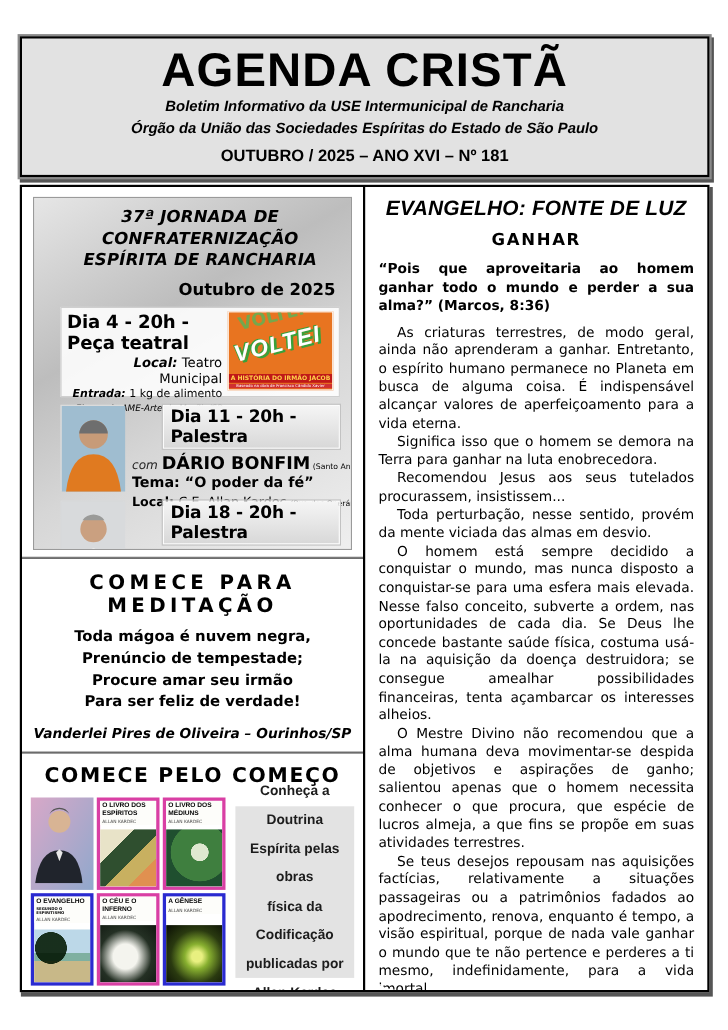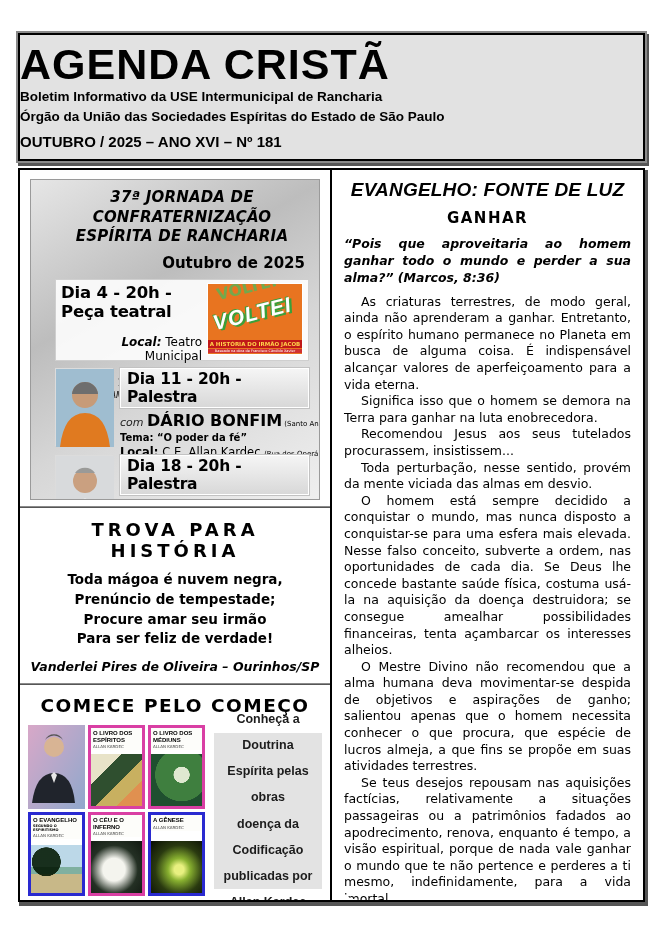--- a/index.html
+++ b/index.html
@@ -3,24 +3,24 @@
 <meta charset="utf-8">
 <style>
   * { margin:0; padding:0; box-sizing:border-box; }
   body { background:#fff; font-family:"DejaVu Sans", sans-serif; color:#000; }
   .page { position:relative; width:662px; height:936px; background:#fff; overflow:hidden; }
 
   
   .header-box {
     position:absolute; left:18px; top:33px; width:627px; height:128px;
     background:#e2e2e2; border:2px solid #000; box-shadow:0 0 0 2px #8a8a8a, 2px 3px 0 2px #555;
-    padding-top:8px;
+    text-align:center; padding-top:8px;
   }
   .hb-title { font-family:"Liberation Sans", sans-serif; font-size:43px; font-weight:900; letter-spacing:1px; line-height:1.0; }
-  .hb-sub { font-family:"Liberation Sans", sans-serif; font-size:13.5px; font-weight:bold; line-height:1.3; margin-top:2px; }
+  .hb-sub { font-family:"Liberation Sans", sans-serif; font-size:13.5px; font-weight:bold; line-height:1.3; margin-top:2px;font-style:italic; }
   .hb-sub:first-of-type { margin-top:7px; }
   .hb-edition { font-family:"Liberation Sans", sans-serif; font-size:15px; font-weight:bold; margin-top:8px; }
 
   
   .main-box {
     position:absolute; left:18px; top:168px; width:627px; height:734px;
     border:2px solid #000; box-shadow:2px 3px 0 1px #555; background:#fff; display:flex;
   }
   .col-left { width:312px; border-right:2px solid #000; display:flex; flex-direction:column; overflow:hidden; }
   .col-right { flex:1; padding:7px 12px 6px 12px; overflow:hidden;border-radius:29px; }
@@ -30,47 +30,47 @@
     margin:9px 10px 4px 10px; height:406px;
     background:linear-gradient(150deg,#e6e6e6 0%,#bdbdbd 35%,#d6d6d6 60%,#efefef 100%);
     border:1px solid #9a9a9a; padding:8px 10px 6px 24px; overflow:hidden;
   }
   .poster-title { font-style:italic; font-weight:bold; font-size:15px; text-align:center; line-height:1.3; letter-spacing:.2px; }
   .poster-month { text-align:right; font-weight:bold; font-size:15px; margin:7px 4px 7px 0; }
 
   .event1 { background:rgba(255,255,255,.88); border:1px solid #cfcfcf; display:flex; padding:3px 5px; height:82px; }
   .e1-text { flex:1; padding-right:5px; }
   .e1-heading { font-size:16.5px; font-weight:bold; letter-spacing:-.2px; }
-  .e1-line { text-align:right; font-size:12px; margin-top:14px; }
+  .e1-line { text-align:right; font-size:12px; margin-top:2px; }
   .e1-line .lbl { font-style:italic; font-weight:bold; }
   .e1-entrada { font-size:10px; }
   .e1-cast { font-size:8px; font-style:italic; margin-top:3px; }
   .voltei { position:relative; width:96px; height:72px; background:#e87420; border:1px solid #fff; overflow:hidden; flex:none; }
   .voltei-title {
     position:absolute; left:4px; top:16px; width:100%;
     font-family:"Liberation Sans", sans-serif; font-weight:900; font-style:italic; font-size:21px; color:#fff;
     transform:rotate(-14deg); text-shadow:2px 2px 0 #3aa03a, -1px -1px 0 #3aa03a; letter-spacing:1px;
   }
   .voltei-ghost { position:absolute; left:8px; top:-6px; font-weight:900; font-size:16px; color:#58b558; transform:rotate(-14deg); opacity:.8; }
   .voltei-strip { position:absolute; left:0; bottom:6px; width:100%; background:#c01818; color:#ffd24a; font-size:5.5px; font-weight:bold; text-align:center; padding:1px 0; }
   .voltei-strip2 { position:absolute; left:0; bottom:1px; width:100%; background:#d03030; color:#fff; font-size:3.5px; text-align:center; }
 
   .event-row { display:flex; gap:7px; margin-top:7px; height:80px; }
   .photo { width:58px; height:78px; flex:none; border:1px solid #dcdcdc; background:#cfd4d8; }
   .photo svg { display:block; }
   .ev-content { flex:1; min-width:0; }
   .ev-heading {
     font-size:15.5px; font-weight:bold; padding:1px 6px; letter-spacing:-.2px;
-    background:linear-gradient(#f5f5f5,#d8d8d8); border:1px solid #fff; outline:1px solid #c2c2c2;
+    background:linear-gradient(#f5f5f5,#d8d8d8); border:1px solid #fff; outline:1px solid #c2c2c2;margin-left:28px;
   }
   .ev-com { font-size:11px; margin-top:3px; white-space:nowrap; }
   .ev-com .com { font-style:italic; color:#222; }
   .ev-com .spk { font-weight:bold; font-size:16px; }
   .ev-com .city { font-size:7px;text-align:right; }
-  .ev-tema { font-size:10px; font-weight:bold; margin-top:2px; white-space:nowrap; }
+  .ev-tema { font-size:13px; font-weight:bold; margin-top:2px; white-space:nowrap; }
   .ev-local { font-size:11.5px; margin-top:2px; white-space:nowrap; }
   .ev-local .lbl { font-weight:bold; }
   .ev-local .addr { font-size:7px; }
 
   
   .hdiv { height:3px; background:linear-gradient(#a5a5a5,#3c3c3c); margin:2px 0; }
 
   
   .trova { text-align:center; padding:9px 6px 7px 6px; }
   .trova-title { font-size:18px; font-weight:bold; letter-spacing:4px; }
@@ -98,21 +98,21 @@
   .book-portrait { background:linear-gradient(120deg,#d8a8c8,#90a8cc); }
   .comece-note {
     flex:1; background:#e3e3e3; height:156px; padding:8px 6px; text-align:center;
     font-family:"Liberation Sans", sans-serif; font-weight:bold; font-size:12.5px; color:#1c1c1c;
     display:flex; flex-direction:column; justify-content:center; line-height:2.1;
   }
 
   
   .art-section-title { text-align:center; font-family:"Liberation Sans", sans-serif; font-size:19px; font-weight:bold; font-style:italic; letter-spacing:.2px; margin:2px 0 8px 0; }
   .art-title { text-align:center; font-size:15px; font-weight:bold; letter-spacing:1.5px; margin-bottom:9px; }
-  .art-quote { font-size:12.5px; font-weight:bold; font-style:italic; text-align:justify; line-height:1.35; margin-bottom:7px; }
+  .art-quote { font-size:12.5px; font-weight:bold; text-align:justify; line-height:1.35; margin-bottom:7px; }
   .art-p { font-size:12.5px; line-height:16.6px; text-align:justify; text-indent:17px; }
 </style>
 </head>
 <body>
 
 <div class="page">
 
   <div class="header-box">
     <div class="hb-title">AGENDA CRISTÃ</div>
     <div class="hb-sub">Boletim Informativo da USE Intermunicipal de Rancharia</div>
@@ -175,21 +175,21 @@
             <div class="ev-com"><span class="com">com </span><span class="spk">VALCI SILVA</span></div>
 
           </div>
         </div>
 
       </div>
 
       <div class="hdiv"></div>
 
       <div class="trova">
-        <div class="trova-title">TROVA PARA HISTÓRIA</div>
+        <div class="trova-title">COMECE PARA MEDITAÇÃO</div>
         <div class="trova-lines">
           <div>Toda mágoa é nuvem negra,</div>
           <div>Prenúncio de tempestade;</div>
           <div>Procure amar seu irmão</div>
           <div>Para ser feliz de verdade!</div>
         </div>
         <div class="trova-author">Vanderlei Pires de Oliveira – Ourinhos/SP</div>
       </div>
 
       <div class="hdiv"></div>
@@ -240,21 +240,21 @@
               <div class="book-head">
                 <div class="book-title">A GÊNESE</div>
                 <div class="book-author">ALLAN KARDEC</div>
               </div>
               <div class="book-art art-genese"></div>
             </div>
           </div>
           <div class="comece-note">
             <div>Conheça a Doutrina</div>
             <div>Espírita pelas obras</div>
-            <div>doença da Codificação</div>
+            <div>física da Codificação</div>
             <div>publicadas por</div>
             <div>Allan Kardec</div>
           </div>
         </div>
       </div>
     </div>
 
     <div class="col-right">
       <div class="art-section-title">EVANGELHO: FONTE DE LUZ</div>
       <div class="art-title">GANHAR</div>

